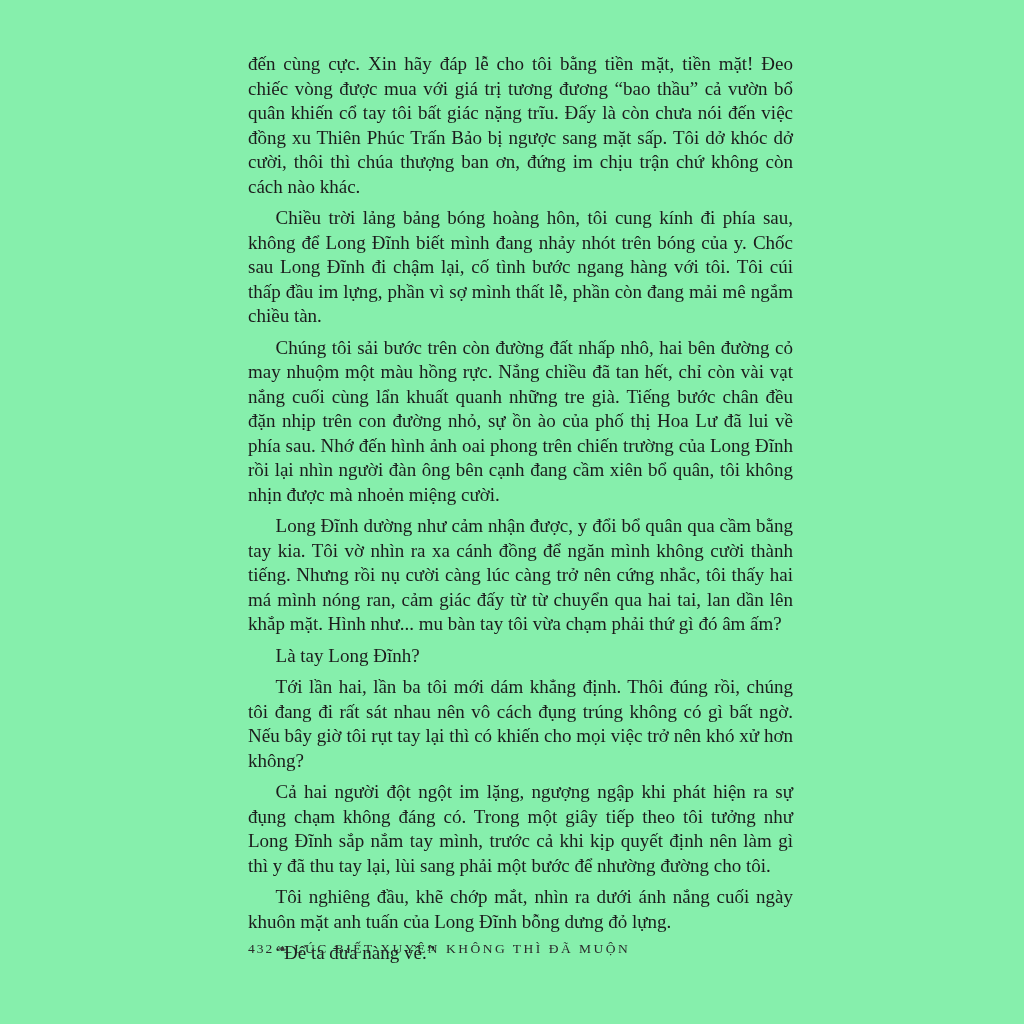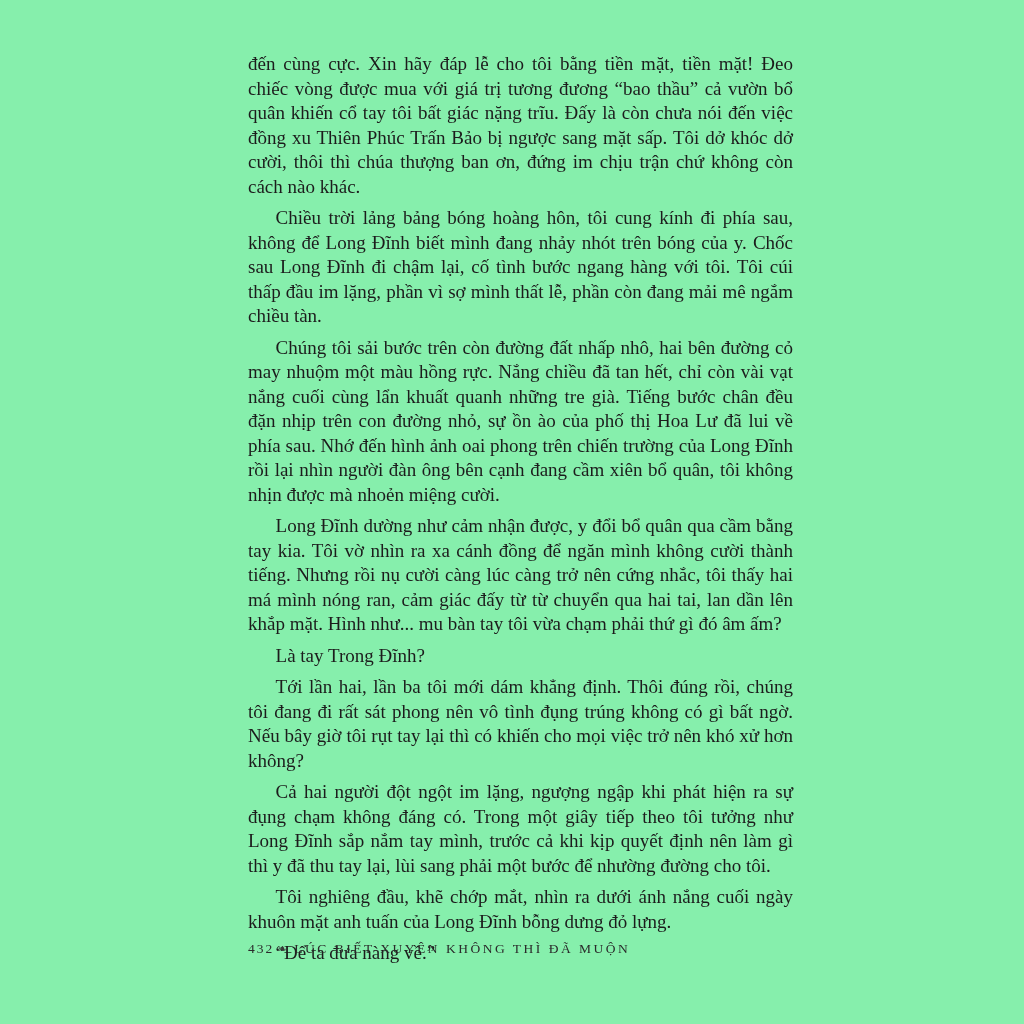--- a/index.html
+++ b/index.html
@@ -57,25 +57,25 @@
   }
 </style>
 </head>
 <body>
 
 <div class="page">
 
   <div class="text-block">
 
   <p class="no-indent">đến cùng cực. Xin hãy đáp lễ cho tôi bằng tiền mặt, tiền mặt! Đeo chiếc vòng được mua với giá trị tương đương “bao thầu” cả vườn bổ quân khiến cổ tay tôi bất giác nặng trĩu. Đấy là còn chưa nói đến việc đồng xu Thiên Phúc Trấn Bảo bị ngược sang mặt sấp. Tôi dở khóc dở cười, thôi thì chúa thượng ban ơn, đứng im chịu trận chứ không còn cách nào khác.</p>
-      <p>Chiều trời lảng bảng bóng hoàng hôn, tôi cung kính đi phía sau, không để Long Đĩnh biết mình đang nhảy nhót trên bóng của y. Chốc sau Long Đĩnh đi chậm lại, cố tình bước ngang hàng với tôi. Tôi cúi thấp đầu im lặng, phần vì sợ mình thất lễ, phần còn đang mải mê ngắm chiều tàn.</p>
+      <p>Chiều trời lảng bảng bóng hoàng hôn, tôi cung kính đi phía sau, không để Long Đĩnh biết mình đang nhảy nhót trên bóng của y. Chốc sau Long Đĩnh đi chậm lại, cố tình bước ngang hàng với tôi. Tôi cúi thấp đầu im lựng, phần vì sợ mình thất lễ, phần còn đang mải mê ngắm chiều tàn.</p>
       <p>Chúng tôi sải bước trên còn đường đất nhấp nhô, hai bên đường cỏ may nhuộm một màu hồng rực. Nắng chiều đã tan hết, chỉ còn vài vạt nắng cuối cùng lẩn khuất quanh những tre già. Tiếng bước chân đều đặn nhịp trên con đường nhỏ, sự ồn ào của phố thị Hoa Lư đã lui về phía sau. Nhớ đến hình ảnh oai phong trên chiến trường của Long Đĩnh rồi lại nhìn người đàn ông bên cạnh đang cầm xiên bổ quân, tôi không nhịn được mà nhoẻn miệng cười.</p>
       <p>Long Đĩnh dường như cảm nhận được, y đổi bổ quân qua cầm bằng tay kia. Tôi vờ nhìn ra xa cánh đồng để ngăn mình không cười thành tiếng. Nhưng rồi nụ cười càng lúc càng trở nên cứng nhắc, tôi thấy hai má mình nóng ran, cảm giác đấy từ từ chuyển qua hai tai, lan dần lên khắp mặt. Hình như... mu bàn tay tôi vừa chạm phải thứ gì đó âm ấm?</p>
-      <p>Là tay Trong Đĩnh?</p>
-      <p>Tới lần hai, lần ba tôi mới dám khẳng định. Thôi đúng rồi, chúng tôi đang đi rất sát phong nên vô tình đụng trúng không có gì bất ngờ. Nếu bây giờ tôi rụt tay lại thì có khiến cho mọi việc trở nên khó xử hơn không?</p>
+      <p>Là tay Long Đĩnh?</p>
+      <p>Tới lần hai, lần ba tôi mới dám khẳng định. Thôi đúng rồi, chúng tôi đang đi rất sát nhau nên vô cách đụng trúng không có gì bất ngờ. Nếu bây giờ tôi rụt tay lại thì có khiến cho mọi việc trở nên khó xử hơn không?</p>
       <p>Cả hai người đột ngột im lặng, ngượng ngập khi phát hiện ra sự đụng chạm không đáng có. Trong một giây tiếp theo tôi tưởng như Long Đĩnh sắp nắm tay mình, trước cả khi kịp quyết định nên làm gì thì y đã thu tay lại, lùi sang phải một bước để nhường đường cho tôi.</p>
       <p>Tôi nghiêng đầu, khẽ chớp mắt, nhìn ra dưới ánh nắng cuối ngày khuôn mặt anh tuấn của Long Đĩnh bỗng dưng đỏ lựng.</p>
       <p>“Để ta đưa nàng về.”</p>
     </div>
 
   <div class="running-footer">
     <span class="pgnum">432</span><span class="ornament">❧</span><span class="book-title">LÚC BIẾT XUYÊN KHÔNG THÌ ĐÃ MUỘN</span>
   </div>
 
 </div>

